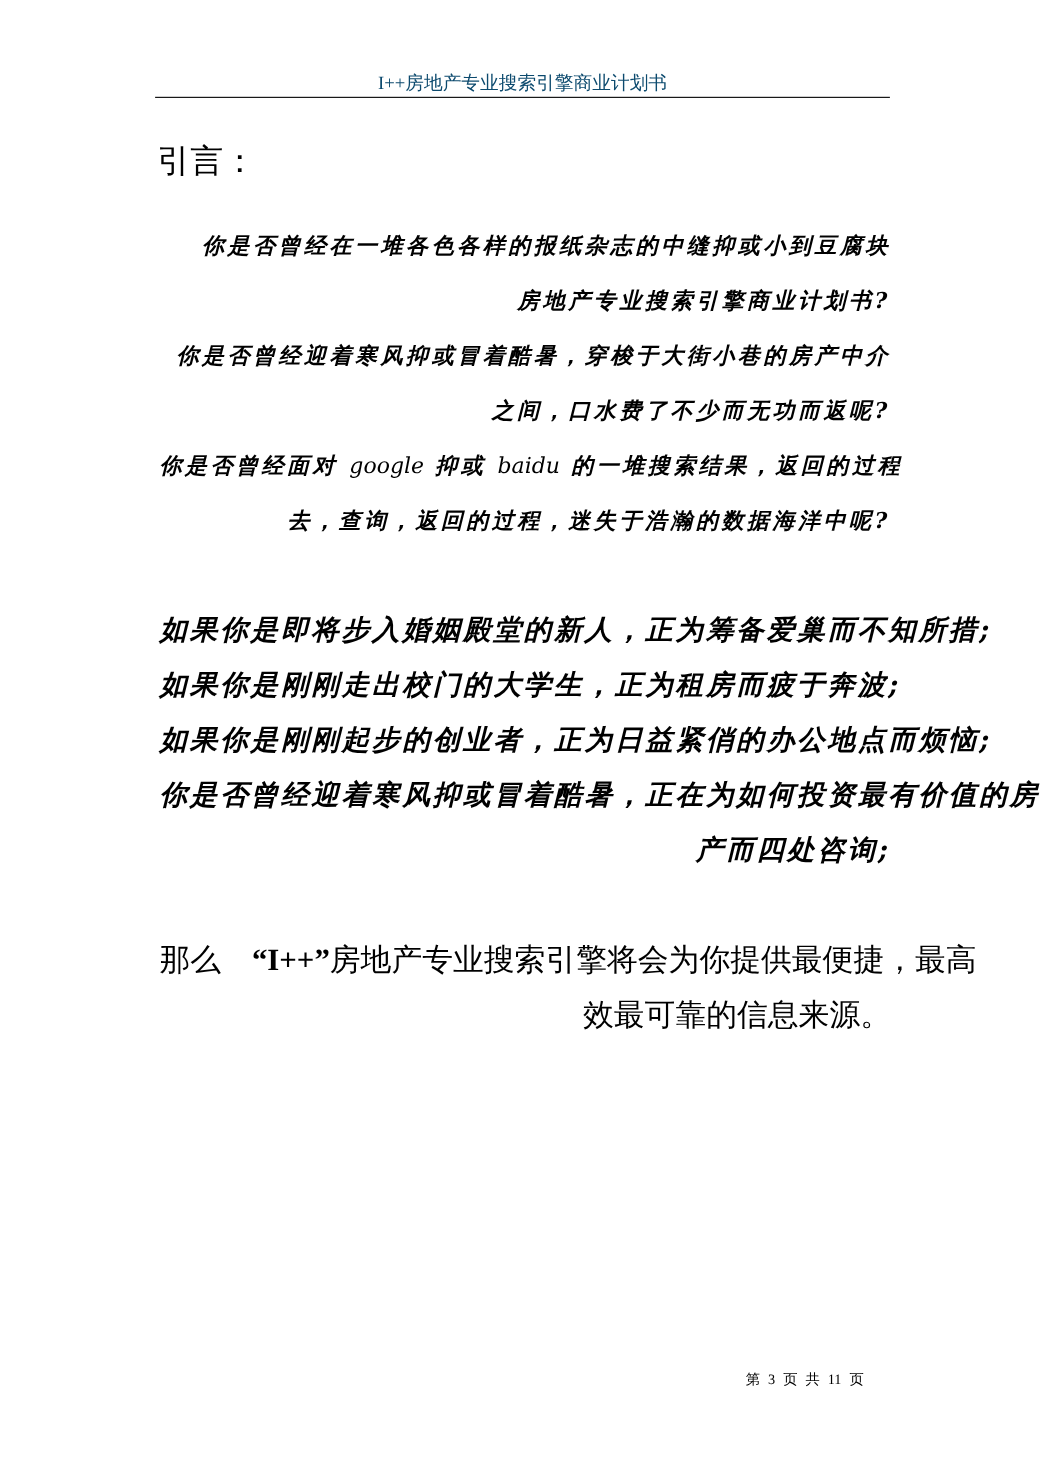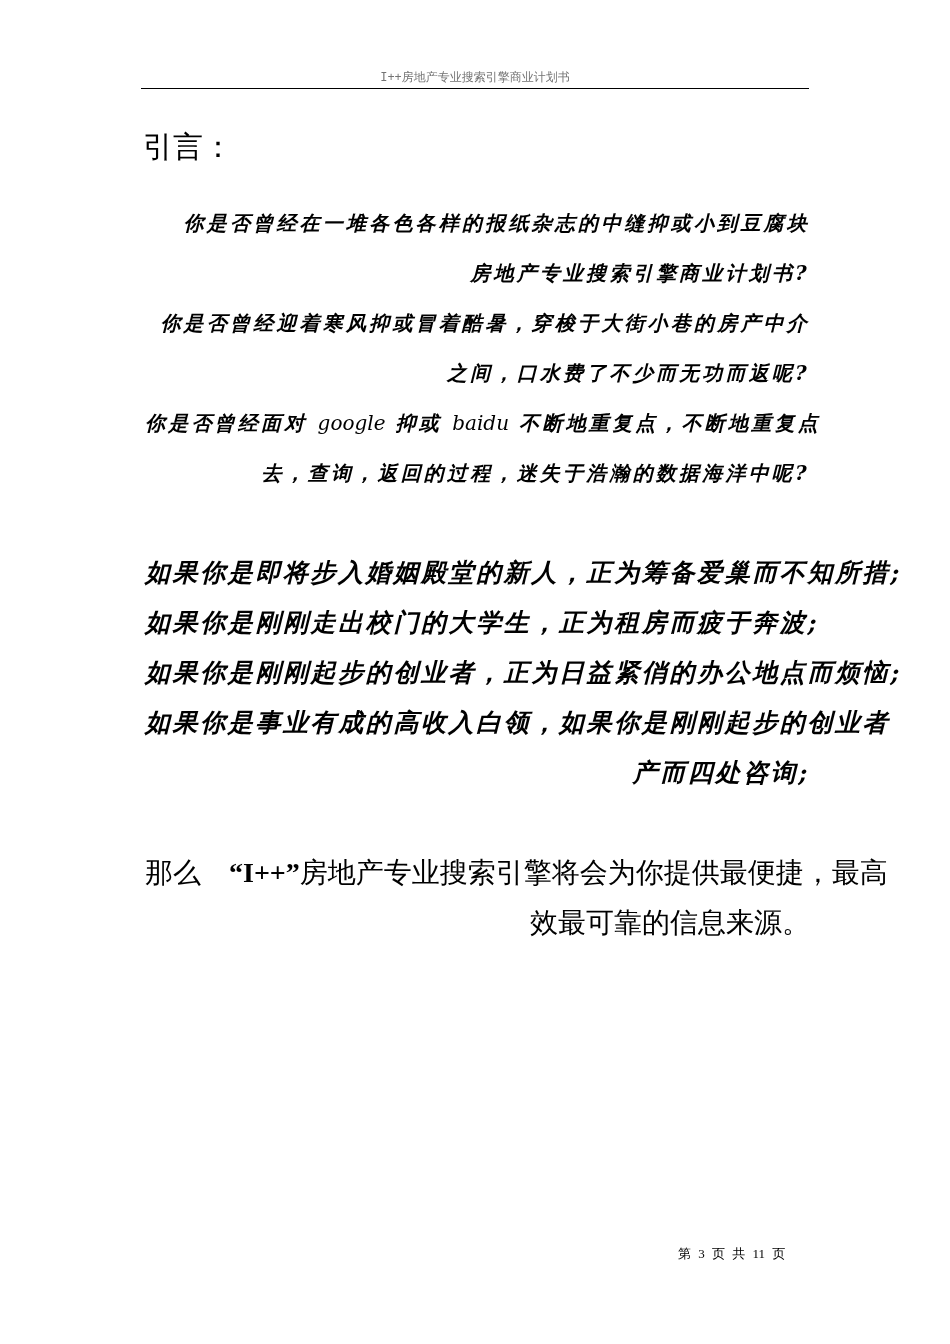--- a/index.html
+++ b/index.html
@@ -18,24 +18,24 @@
     .page-header {
       position: absolute;
       left: 141px;
       top: 66px;
       width: 668px;
       height: 22px;
       border-bottom: 1.5px solid #000;
       text-align: center;
     }
     .page-header span {
-      font-size: 12px;
+      font-size: 17px;
       line-height: 20px;
-      color: #737373;
-      font-family: Liberation Mono, monospace;
+      color: #0c4a6e;
+      font-family: Liberation Serif, serif;
     }
     .title {
       position: absolute;
       left: 143px;
       top: 124px;
       font-size: 30px;
       line-height: 46px;
       font-family: "DejaVu Sans", "Liberation Sans", sans-serif;
       font-weight: normal;
       margin: 0;
@@ -101,30 +101,30 @@
 <div class="block block1">
   <div class="script-line"><span>你是否曾经在一堆各色各样的报纸杂志的中缝抑或小到豆腐块</span></div>
   <div class="script-line"><span>房地产专业搜索引擎商业计划书?</span></div>
   <div class="script-line"><span>你是否曾经迎着寒风抑或冒着酷暑，穿梭于大街小巷的房产中介</span></div>
   <div class="script-line"><span>之间，口水费了不少而无功而返呢?</span></div>
   <div class="script-line">
     <span>你是否曾经面对</span>
     <span class="latin">google</span>
     <span>抑或</span>
     <span class="latin">baidu</span>
-    <span>不断地重复点，不断地重复点</span>
+    <span>的一堆搜索结果，返回的过程</span>
   </div>
   <div class="script-line"><span>去，查询，返回的过程，迷失于浩瀚的数据海洋中呢?</span></div>
 </div>
 
 <div class="block block2">
   <div class="script-line">如果你是即将步入婚姻殿堂的新人，正为筹备爱巢而不知所措;</div>
   <div class="script-line">如果你是刚刚走出校门的大学生，正为租房而疲于奔波;</div>
   <div class="script-line">如果你是刚刚起步的创业者，正为日益紧俏的办公地点而烦恼;</div>
-  <div class="script-line">如果你是事业有成的高收入白领，如果你是刚刚起步的创业者</div>
+  <div class="script-line">你是否曾经迎着寒风抑或冒着酷暑，正在为如何投资最有价值的房</div>
   <div class="script-line">产而四处咨询;</div>
 </div>
 
 <div class="block block3">
   <div class="plain-line">
     <span>那么　</span><span class="bold-inline">“I++”</span><span>房地产专业搜索引擎将会为你提供最便捷，最高</span>
   </div>
   <div class="plain-line">效最可靠的信息来源。</div>
 </div>
 

